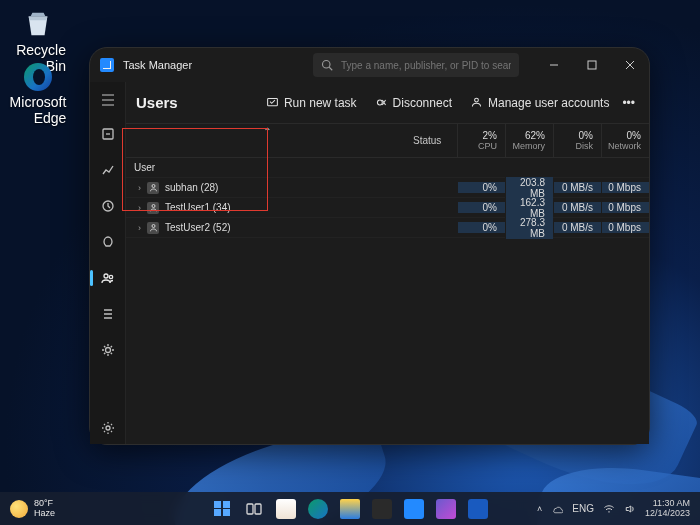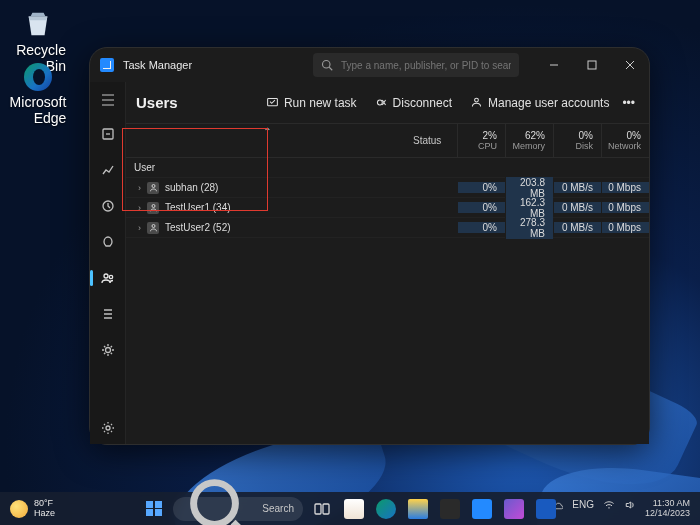--- a/index.html
+++ b/index.html
@@ -60,21 +60,21 @@
 
 .taskbar{position:absolute;left:0;right:0;bottom:0;height:33px;background:rgba(22,30,48,.92);backdrop-filter:blur(6px);display:flex;align-items:center;padding:0 10px}
 .weather{display:flex;align-items:center;gap:6px}
 .wico{width:18px;height:18px;border-radius:50%;background:radial-gradient(circle at 35% 35%,#ffe27a,#f0a93c)}
 .wtxt{display:flex;flex-direction:column;font-size:9px;line-height:1.05;color:#e8e8e8}
 .center-apps{position:absolute;left:50%;transform:translateX(-50%);display:flex;align-items:center;gap:6px}
 .tbtn{width:26px;height:26px;border-radius:4px;display:flex;align-items:center;justify-content:center;color:#e6e6e6}
 .searchbar{width:130px;height:24px;background:rgba(255,255,255,.1);border-radius:14px;display:flex;align-items:center;gap:6px;padding:0 9px;font-size:10px;color:#c8c8c8}
 .winlogo{display:grid;grid-template:repeat(2,7px)/repeat(2,7px);gap:1.5px}
 .winlogo span{background:#57a8ff}
-.tray{margin-left:auto;display:flex;gap:9px;font-size:9px;color:#d7d7d7}
+.tray{margin-left:auto;display:flex;align-items:center;gap:9px;font-size:9px;color:#d7d7d7}
 .tray .clock{display:flex;flex-direction:column;align-items:flex-end;line-height:1.1}
 .tray svg{width:12px;height:12px}
 .aico{width:20px;height:20px;border-radius:3px}
 </style>
 </head>
 <body>
 
 <div class="petal p1"></div>
 <div class="petal p2"></div>
 <div class="petal p3"></div>
@@ -306,27 +306,20 @@
   </div>
   <div class="center-apps">
     <div class="tbtn">
         <div class="winlogo">
           <span></span>
           <span></span>
           <span></span>
           <span></span>
         </div>
       </div>
-    <div class="searchbar">
-        <svg viewBox="0 0 16 16" fill="none" stroke="#c8c8c8" stroke-width="1.5">
-          <circle cx="7" cy="7" r="4.5"></circle>
-          <path d="M11 11l3 3"></path>
-        </svg>
-        <span>Search</span>
-      </div>
     <div class="tbtn">
         <svg width="16" height="16" fill="none" stroke="#d9d9d9" stroke-width="1.3">
           <rect x="1" y="3" width="6" height="10" rx="1"></rect>
           <rect x="9" y="3" width="6" height="10" rx="1"></rect>
         </svg>
       </div>
     <div class="tbtn">
         <div class="aico" style="background:linear-gradient(#fff,#efe3d5);border-radius:3px"></div>
       </div>
     <div class="tbtn">

